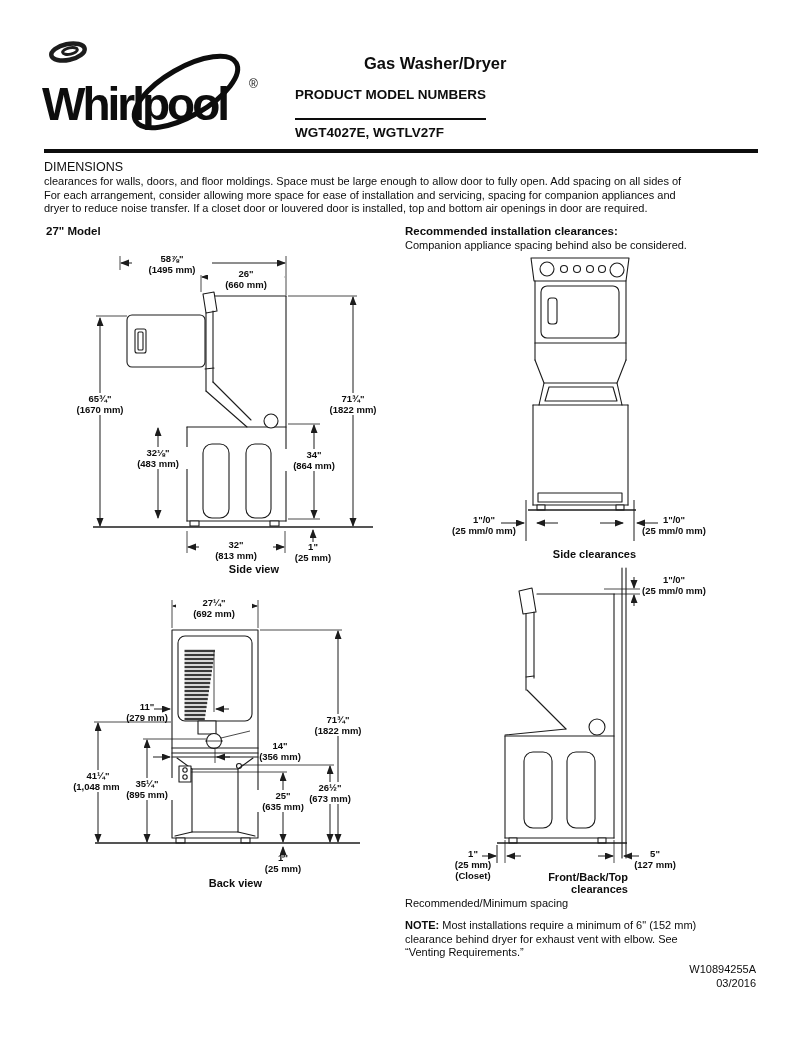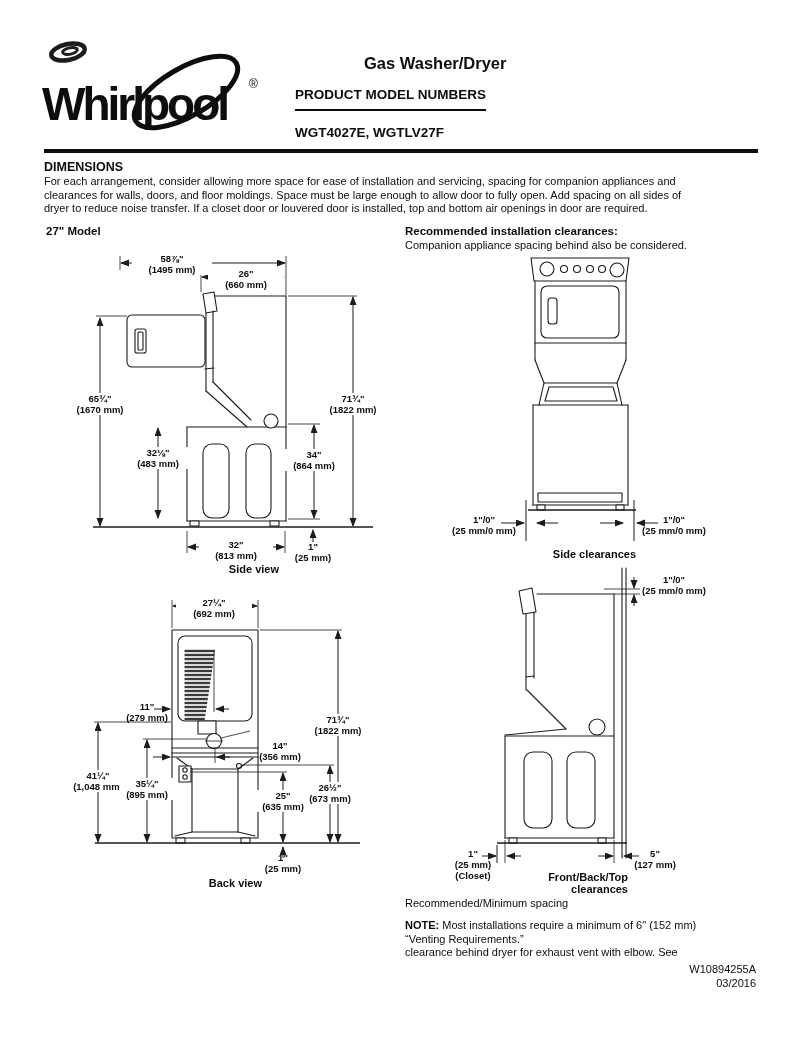--- a/index.html
+++ b/index.html
@@ -2,23 +2,23 @@
 <html><head>
 <meta charset="utf-8">
 <style>
   html,body{margin:0;padding:0;background:#fff;}
   .page{position:relative;width:802px;height:1037px;background:#fff;overflow:hidden;
         font-family:"Liberation Sans",sans-serif;color:#0d0d0d;}
   .b{font-weight:bold;}
   .rule{position:absolute;background:#0d0d0d;}
   .h-title{position:absolute;font-size:16.5px;font-weight:bold;white-space:nowrap;margin-left:16px;}
   .h-sub{position:absolute;font-size:13.5px;font-weight:bold;white-space:nowrap;
-         border-bottom:2.5px solid #0d0d0d;padding-bottom:7px;}
+         border-bottom:2.5px solid #0d0d0d;padding-bottom:16px;}
   .h-models{position:absolute;font-size:13.5px;font-weight:bold;white-space:nowrap;margin-top:12px;}
-  .sec-head{position:absolute;font-size:12.5px;font-weight:bold;white-space:nowrap;}
+  .sec-head{position:absolute;font-size:12.5px;font-weight:normal;white-space:nowrap;}
   .txt{position:absolute;font-size:11px;line-height:13.5px;white-space:nowrap;}
   .colhead{position:absolute;font-size:11.5px;font-weight:bold;white-space:nowrap;}
   .dim{position:absolute;font-weight:bold;font-size:9.5px;line-height:11px;
        text-align:center;white-space:nowrap;}
   .bg{background:#fff;}
   .cap{position:absolute;font-weight:bold;font-size:11px;line-height:12px;
        text-align:right;white-space:nowrap;}
   svg.fig{position:absolute;}
   .art{stroke:#1c1c1c;stroke-width:1.1;fill:none;stroke-linejoin:round;stroke-linecap:round;}
   .artf{stroke:#1c1c1c;stroke-width:1.1;fill:#fff;stroke-linejoin:round;}
@@ -44,22 +44,22 @@
   </svg>
 
   <div class="h-title" style="left:348px;top:54px">Gas Washer/Dryer</div>
   <div class="h-sub" style="left:295px;top:87px">PRODUCT MODEL NUMBERS</div>
   <div class="h-models" style="left:295px;top:113px">WGT4027E, WGTLV27F</div>
 
   <div class="rule" style="left:44px;top:149px;width:714px;height:4px"></div>
 
   <div class="sec-head" style="left:44px;top:160px">DIMENSIONS</div>
   <div class="txt" style="left:44px;top:175px">
+    <div>clearances for walls, doors, and floor moldings. Space must be large enough to allow door to fully open. Add spacing on all sides of</div>
     <div>For each arrangement, consider allowing more space for ease of installation and servicing, spacing for companion appliances and</div>
-    <div>clearances for walls, doors, and floor moldings. Space must be large enough to allow door to fully open. Add spacing on all sides of</div>
     <div>dryer to reduce noise transfer. If a closet door or louvered door is installed, top and bottom air openings in door are required.</div>
   </div>
   <div class="colhead" style="left:46px;top:225px">27" Model</div>
   <div class="colhead" style="left:405px;top:225px">Recommended installation clearances:</div>
   <div class="txt" style="left:405px;top:239px">Companion appliance spacing behind also be considered.</div>
 
   <svg class="fig" style="left:60px;top:250px" width="320" height="330" viewBox="60 250 320 330">
     <defs>
       <marker id="a1" markerWidth="9" markerHeight="8" refX="8" refY="3.5" orient="auto-start-reverse">
         <path d="M0,0 L9,3.5 L0,7 Z" fill="#1c1c1c"></path>
@@ -366,22 +366,22 @@
   <div class="cap" style="left:528px;top:871px;width:100px">
     <div>Front/Back/Top</div>
     <div>clearances</div>
   </div>
 
   <div class="txt" style="left:405px;top:897px">Recommended/Minimum spacing</div>
   <div class="txt" style="left:405px;top:919px">
     <div>
       <span class="b">NOTE:</span><span> Most installations require a minimum of 6" (152 mm)</span>
     </div>
+    <div>clearance behind dryer for exhaust vent with elbow. See</div>
     <div>“Venting Requirements.”</div>
-    <div>clearance behind dryer for exhaust vent with elbow. See</div>
   </div>
 
   <div class="footer" style="left:556px;top:963px;width:200px">
     <div>W10894255A</div>
     <div>03/2016</div>
   </div>
 
 </div>
 
 </body></html>

